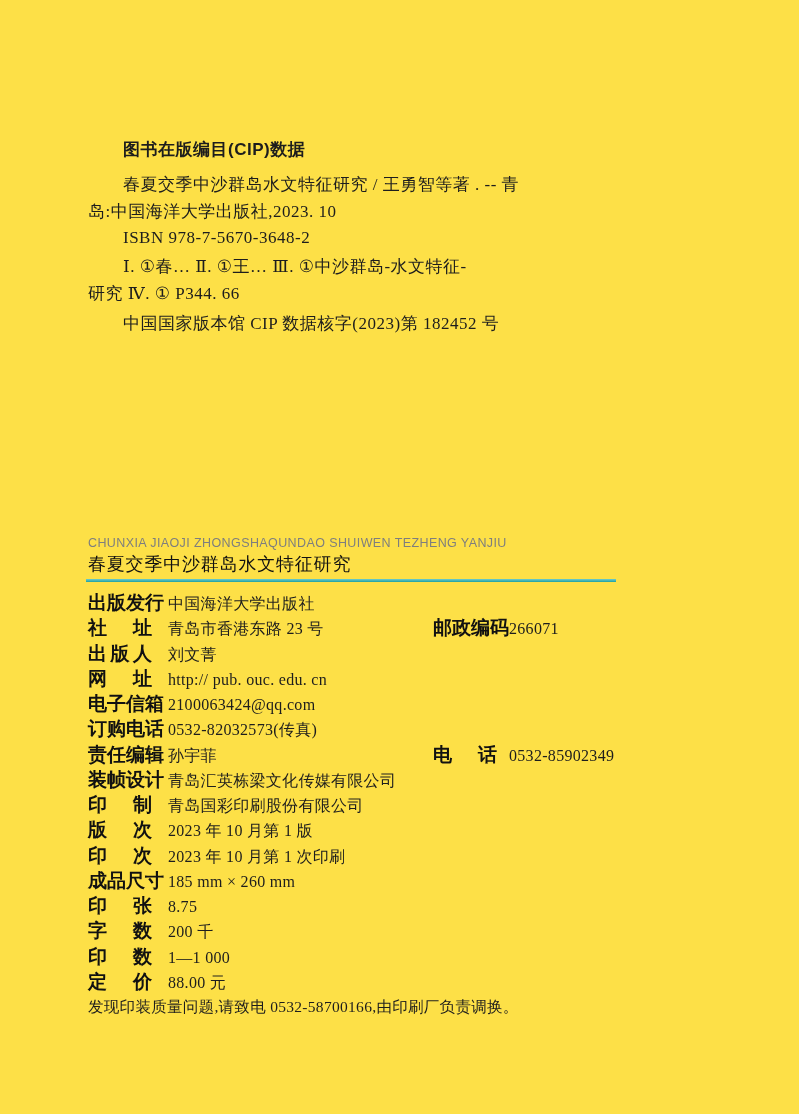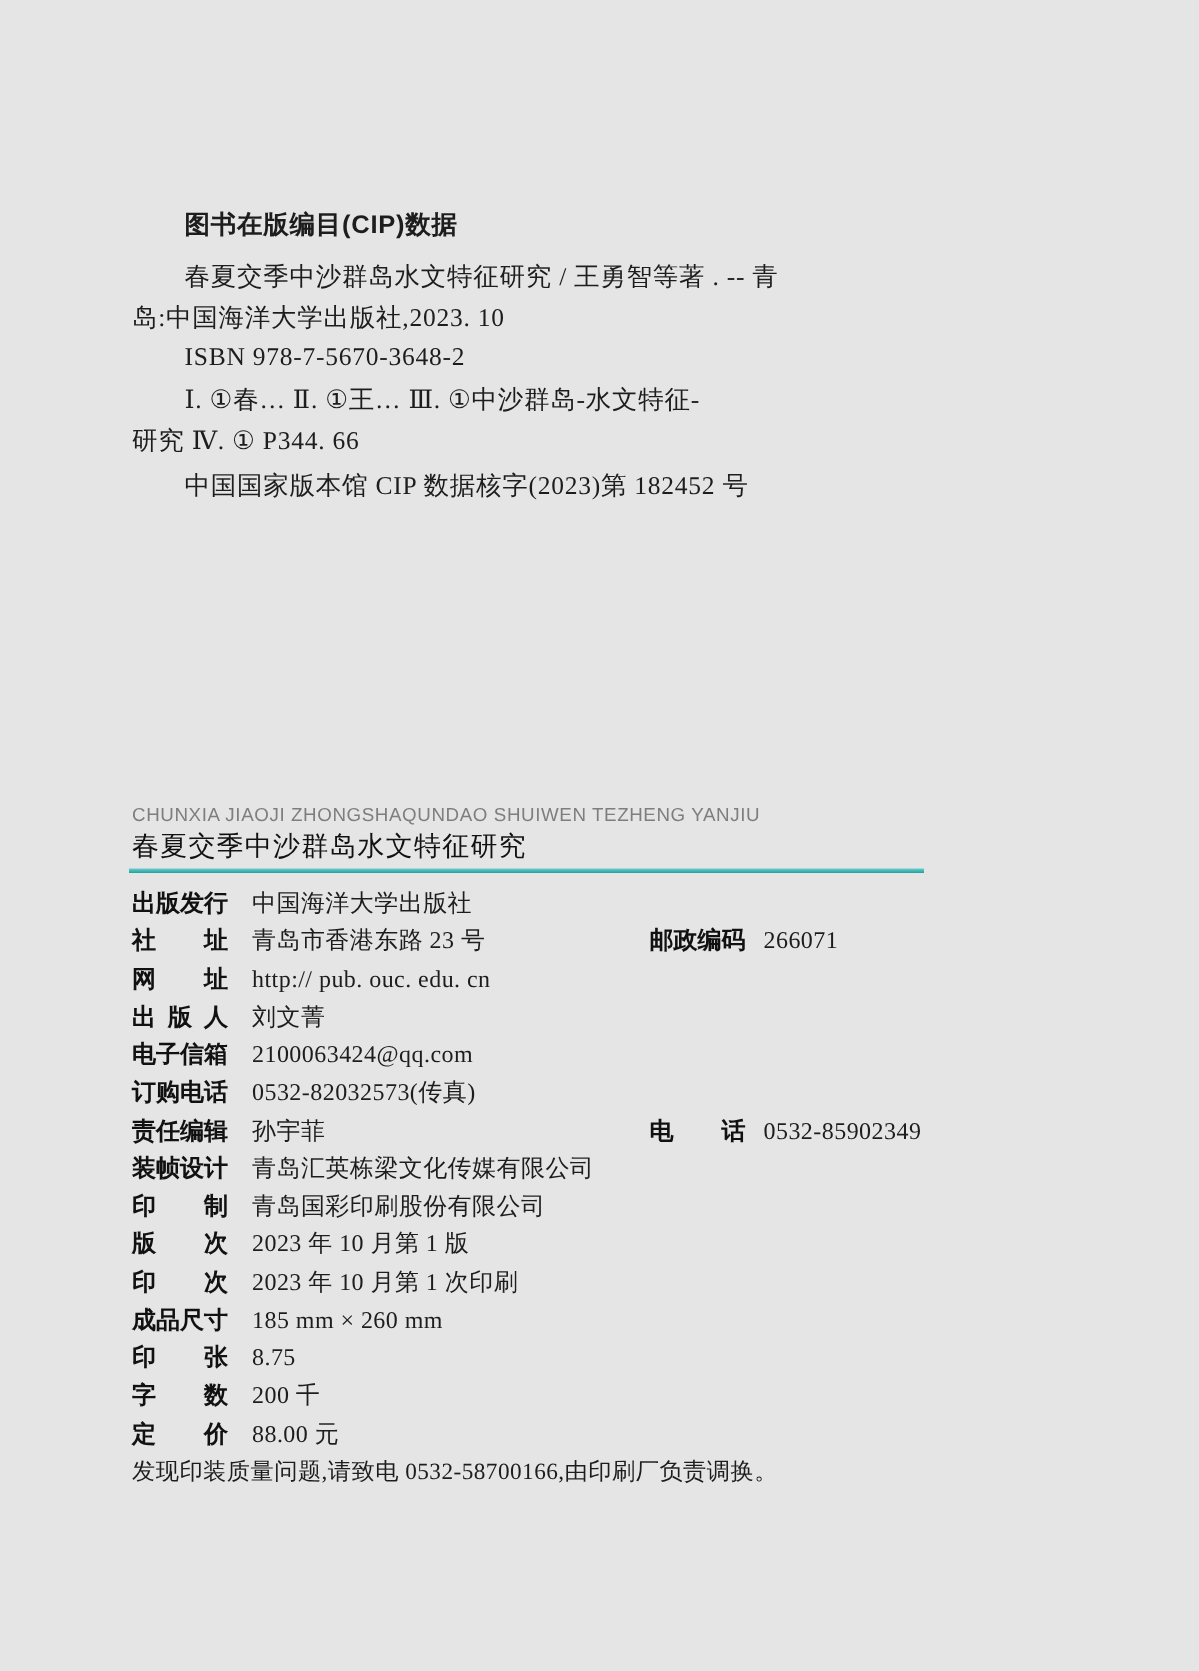--- a/index.html
+++ b/index.html
@@ -1,21 +1,21 @@
 <!DOCTYPE html>
 <html><head>
 <meta charset="utf-8">
 <style>
   * { margin: 0; padding: 0; box-sizing: border-box; }
   html, body { background: #ffffff; }
   .page {
     position: relative;
     width: 799px;
     height: 1114px;
-    background: #e5e5e5;
+    background: #fde047;
     font-family: "Liberation Serif", "DejaVu Serif", serif;
     color: #1d1d1d;
     overflow: hidden;
   }
 
   
   .cip-line {
     position: absolute;
     left: 88px;
     white-space: nowrap;
@@ -77,21 +77,21 @@
     line-height: 25.25px;
     white-space: nowrap;
   }
   .lbl {
     display: inline-block;
     width: 64px;
     text-align: justify;
     text-align-last: justify;
     font-family: Liberation Serif, serif;
     font-weight: 700;
-    font-size: 16px;
+    font-size: 19px;
     color: #111111;
     vertical-align: baseline;
   }
   .val {
     font-family: Liberation Serif, serif;
     font-size: 16px;
     color: #1d1d1d;
     margin-left: 16px;
     letter-spacing: 0.3px;
   }
@@ -142,25 +142,25 @@
     </div>
 
     <div class="row">
       <span class="lbl">社址</span><span class="val">青岛市香港东路 23 号</span>
       <span class="pair2">
         <span class="lbl">邮政编码</span><span class="val">266071</span>
       </span>
     </div>
 
     <div class="row">
+      <span class="lbl">出版人</span><span class="val">刘文菁</span>
+    </div>
+
+    <div class="row">
       <span class="lbl">网址</span><span class="val">http:// pub. ouc. edu. cn</span>
-    </div>
-
-    <div class="row">
-      <span class="lbl">出版人</span><span class="val">刘文菁</span>
     </div>
 
     <div class="row">
       <span class="lbl">电子信箱</span><span class="val">2100063424@qq.com</span>
     </div>
 
     <div class="row">
       <span class="lbl">订购电话</span><span class="val">0532-82032573(传真)</span>
     </div>
 
@@ -192,20 +192,23 @@
     </div>
 
     <div class="row">
       <span class="lbl">印张</span><span class="val">8.75</span>
     </div>
 
     <div class="row">
       <span class="lbl">字数</span><span class="val">200 千</span>
     </div>
 
+    <div class="row">
+      <span class="lbl">印数</span><span class="val">1—1 000</span>
+    </div>
 
     <div class="row">
       <span class="lbl">定价</span><span class="val">88.00 元</span>
     </div>
 
     <div class="notice">发现印装质量问题,请致电 0532-58700166,由印刷厂负责调换。</div>
   </section>
 
 </div>
 

